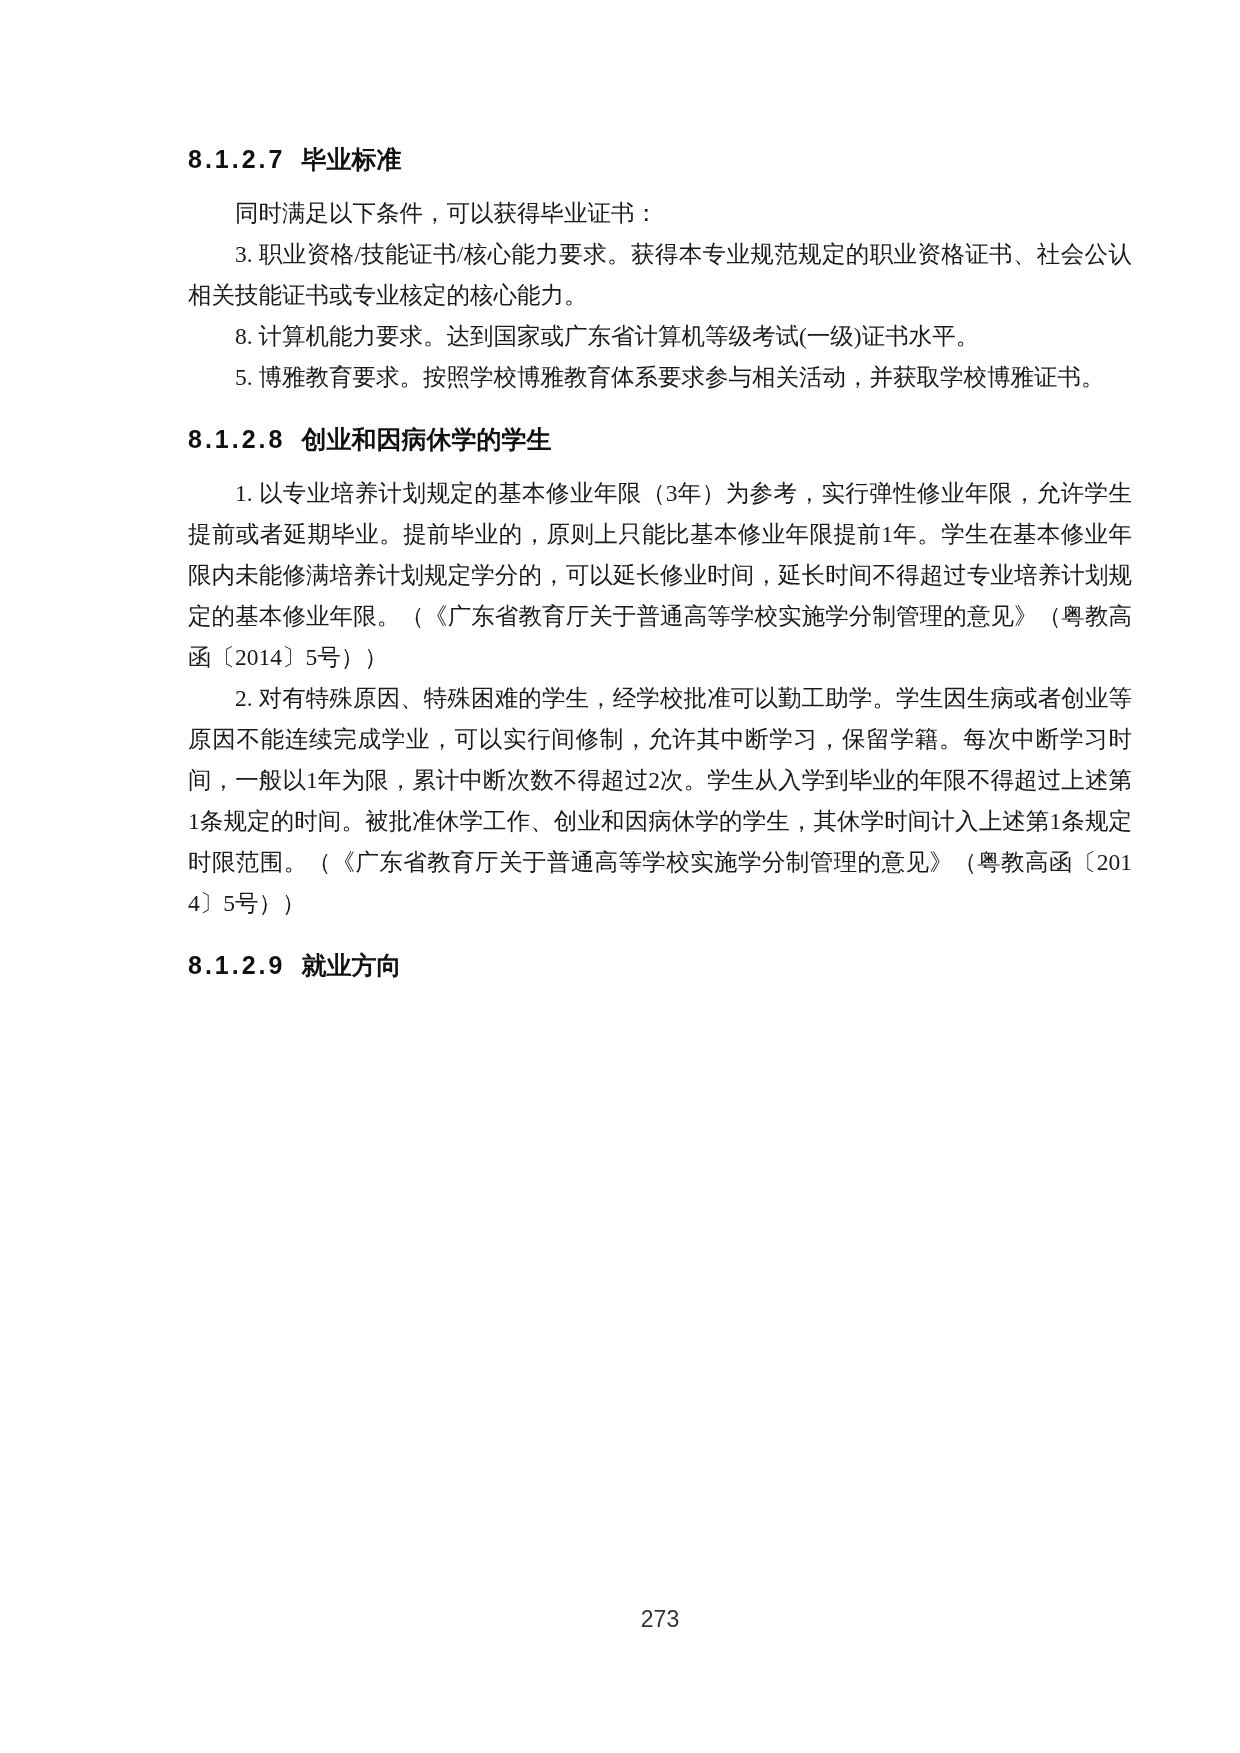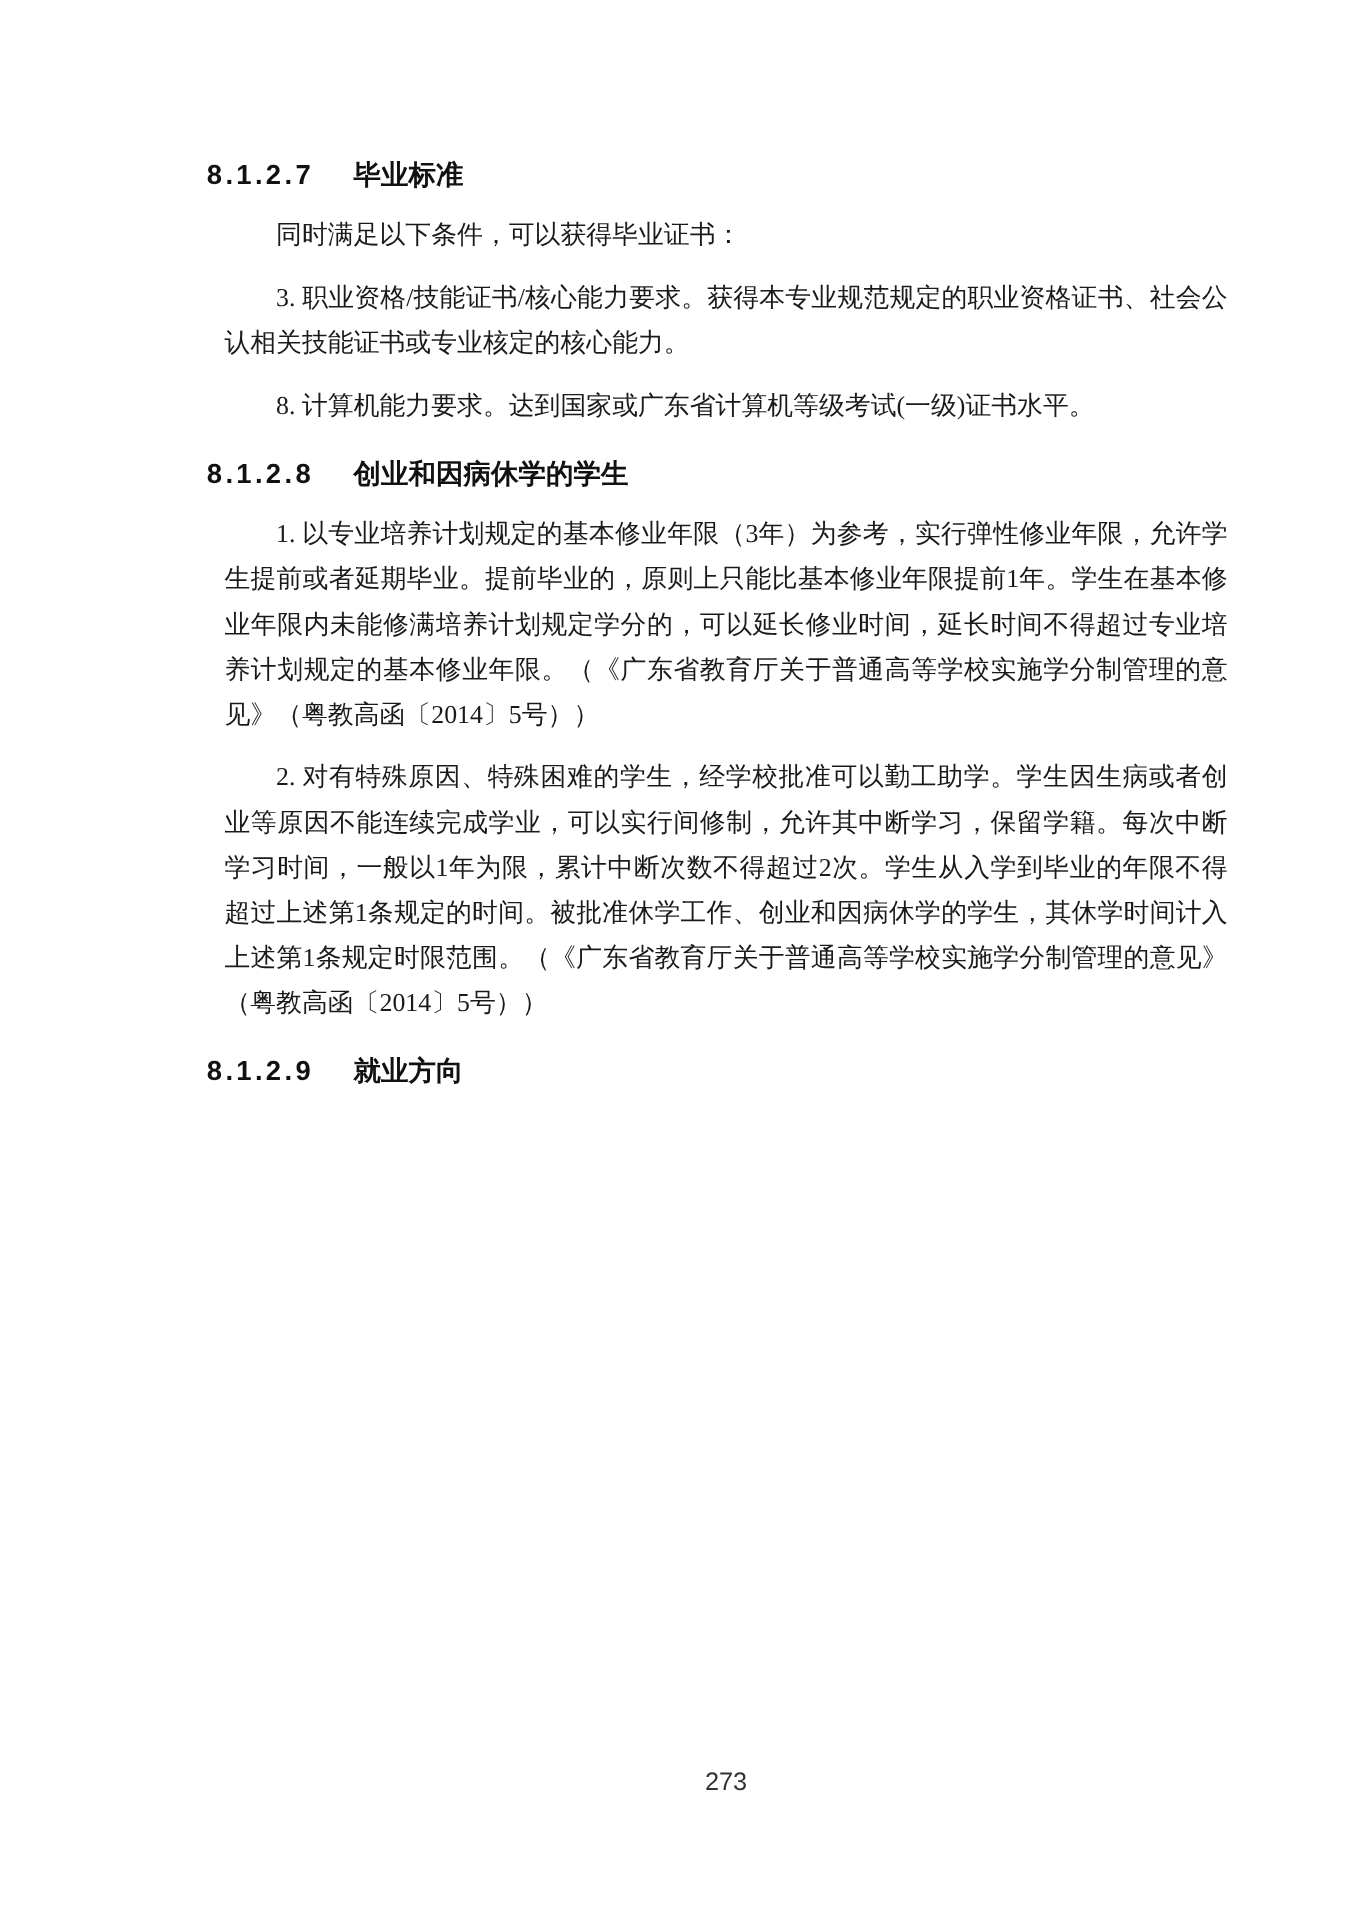--- a/index.html
+++ b/index.html
@@ -30,26 +30,26 @@
     line-height: 38px;
     color: #111111;
     letter-spacing: 0;
   }
   .heading.first {
     margin-top: 0;
   }
   .hnum {
     display: inline-block;
     letter-spacing: 3px;
-    margin-right: 36px;
+    margin-right: 16px;
     font-family: "Liberation Sans", "DejaVu Sans Mono", sans-serif;
     font-weight: 700;
   }
   .para {
-    margin: 16px;
+    margin: 0;
     font-size: 23.5px;
     line-height: 41px;
     text-align: justify;
     text-indent: 2em;
     color: #1a1a1a;
     word-break: break-all;
   }
   .page-number {
     position: absolute;
     left: 188px;
@@ -66,20 +66,21 @@
 
 <div class="page">
   <main class="content">
 
     <h2 class="heading first">
       <span class="hnum">8.1.2.7</span><span class="htitle">毕业标准</span>
     </h2>
     <p class="para">同时满足以下条件，可以获得毕业证书：</p>
     <p class="para">3. 职业资格/技能证书/核心能力要求。获得本专业规范规定的职业资格证书、社会公认相关技能证书或专业核定的核心能力。</p>
     <p class="para">8. 计算机能力要求。达到国家或广东省计算机等级考试(一级)证书水平。</p>
+    <p class="para">5. 博雅教育要求。按照学校博雅教育体系要求参与相关活动，并获取学校博雅证书。</p>
 
     <h2 class="heading">
       <span class="hnum">8.1.2.8</span><span class="htitle">创业和因病休学的学生</span>
     </h2>
     <p class="para">1. 以专业培养计划规定的基本修业年限（3年）为参考，实行弹性修业年限，允许学生提前或者延期毕业。提前毕业的，原则上只能比基本修业年限提前1年。学生在基本修业年限内未能修满培养计划规定学分的，可以延长修业时间，延长时间不得超过专业培养计划规定的基本修业年限。（《广东省教育厅关于普通高等学校实施学分制管理的意见》（粤教高函〔2014〕5号））</p>
     <p class="para">2. 对有特殊原因、特殊困难的学生，经学校批准可以勤工助学。学生因生病或者创业等原因不能连续完成学业，可以实行间修制，允许其中断学习，保留学籍。每次中断学习时间，一般以1年为限，累计中断次数不得超过2次。学生从入学到毕业的年限不得超过上述第1条规定的时间。被批准休学工作、创业和因病休学的学生，其休学时间计入上述第1条规定时限范围。（《广东省教育厅关于普通高等学校实施学分制管理的意见》（粤教高函〔2014〕5号））</p>
 
     <h2 class="heading">
       <span class="hnum">8.1.2.9</span><span class="htitle">就业方向</span>
     </h2>

